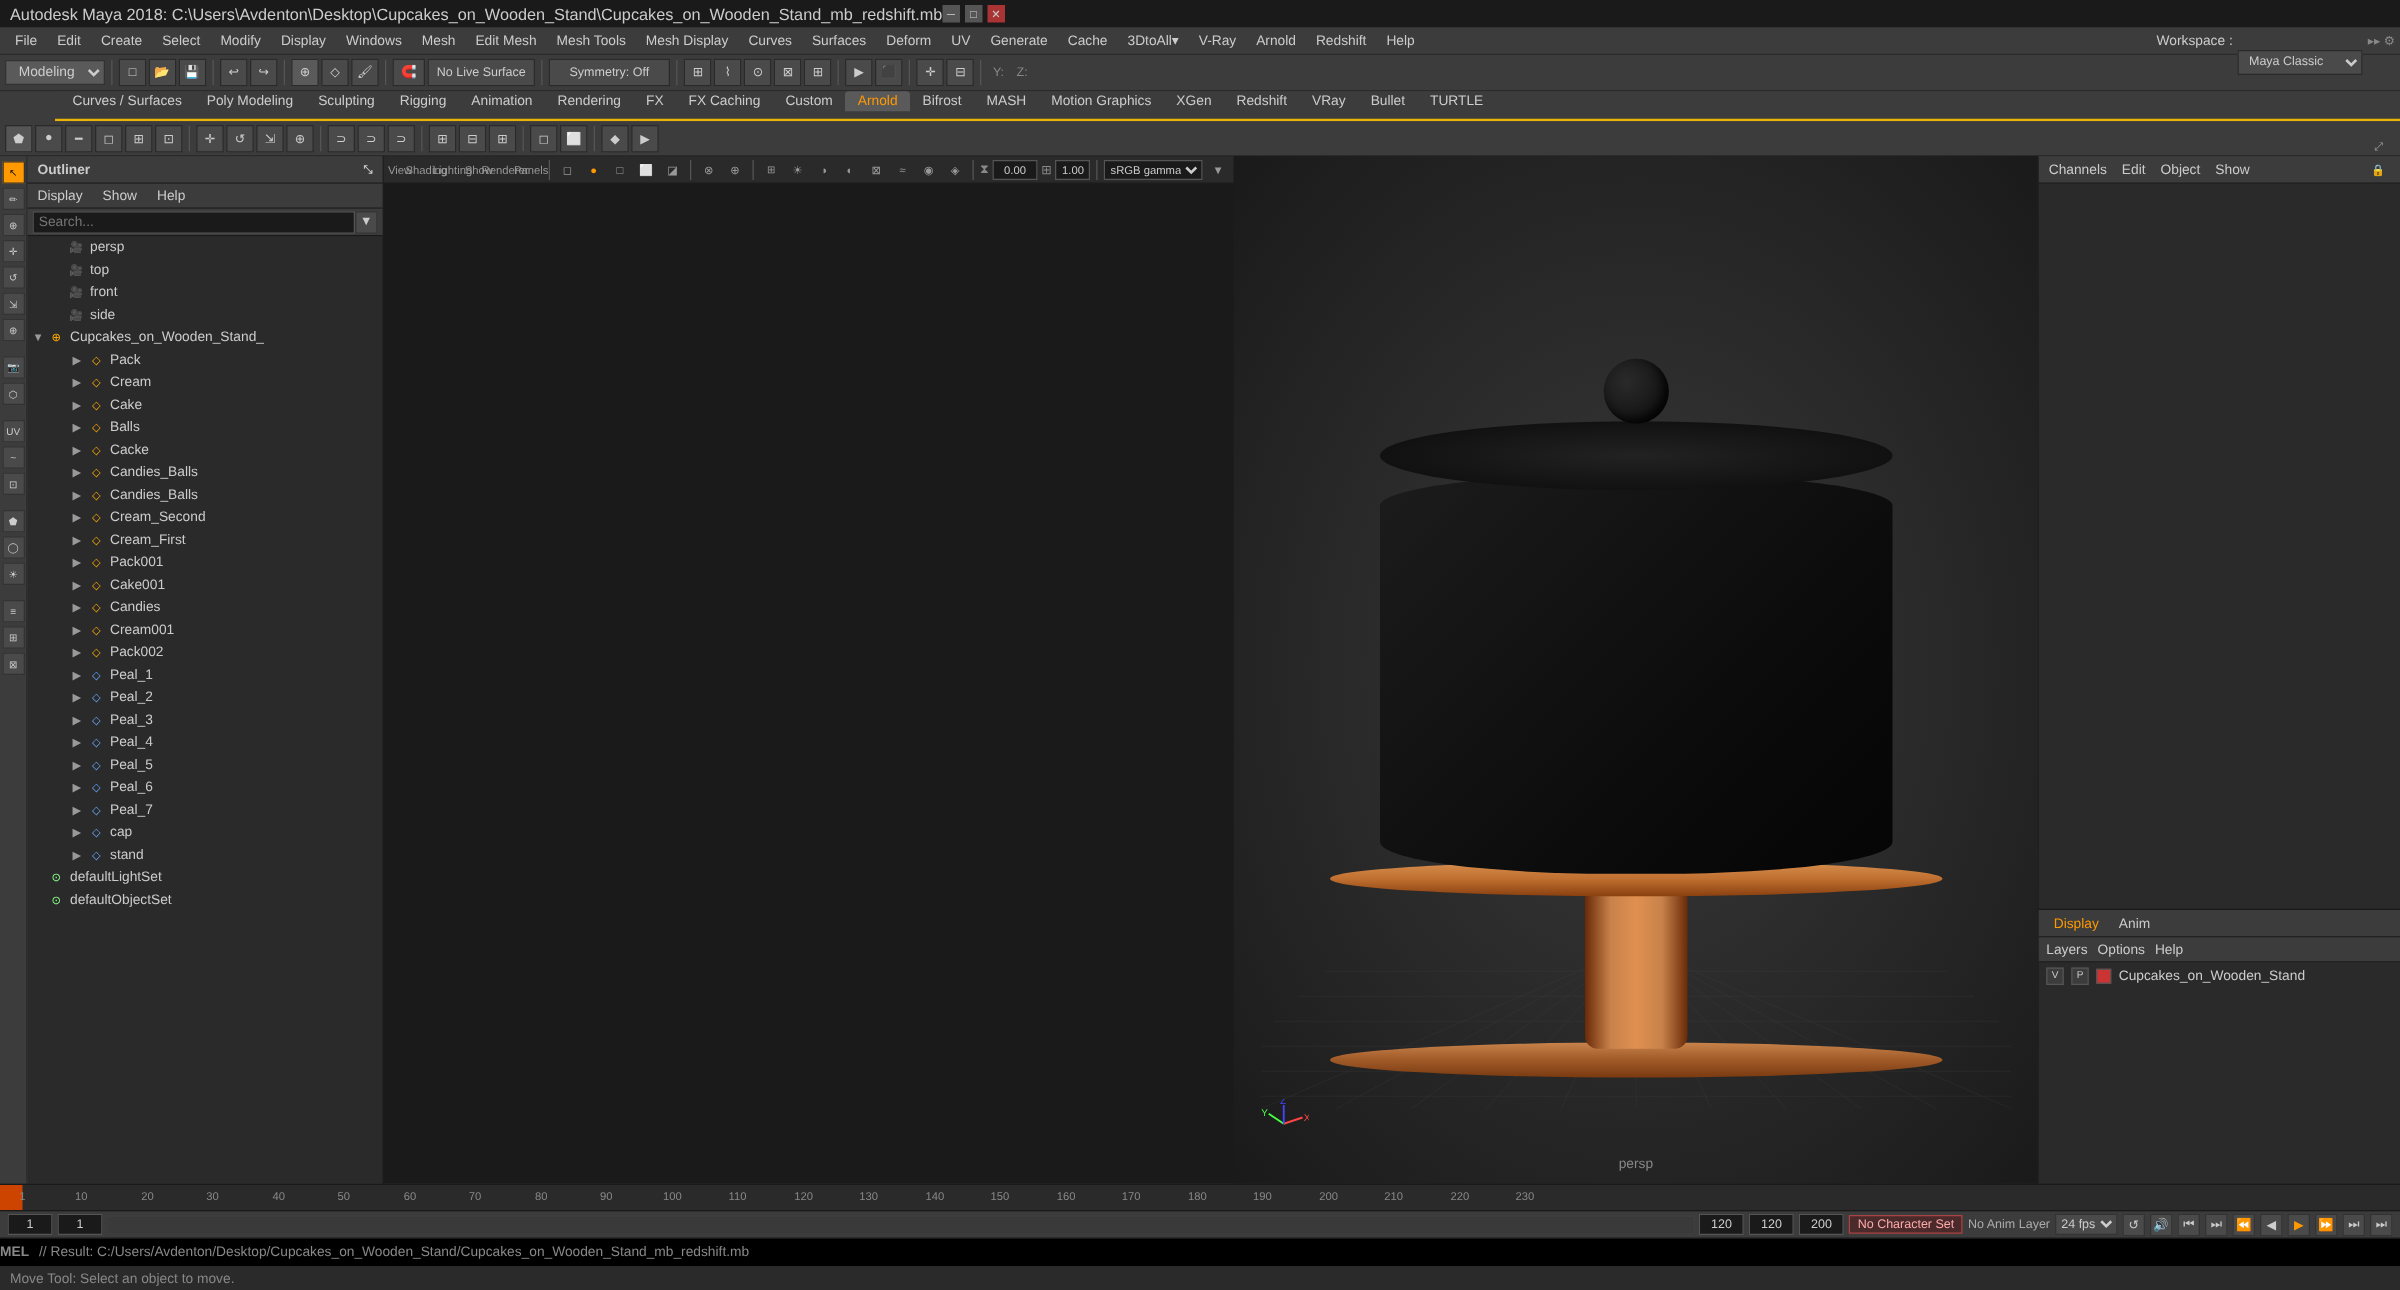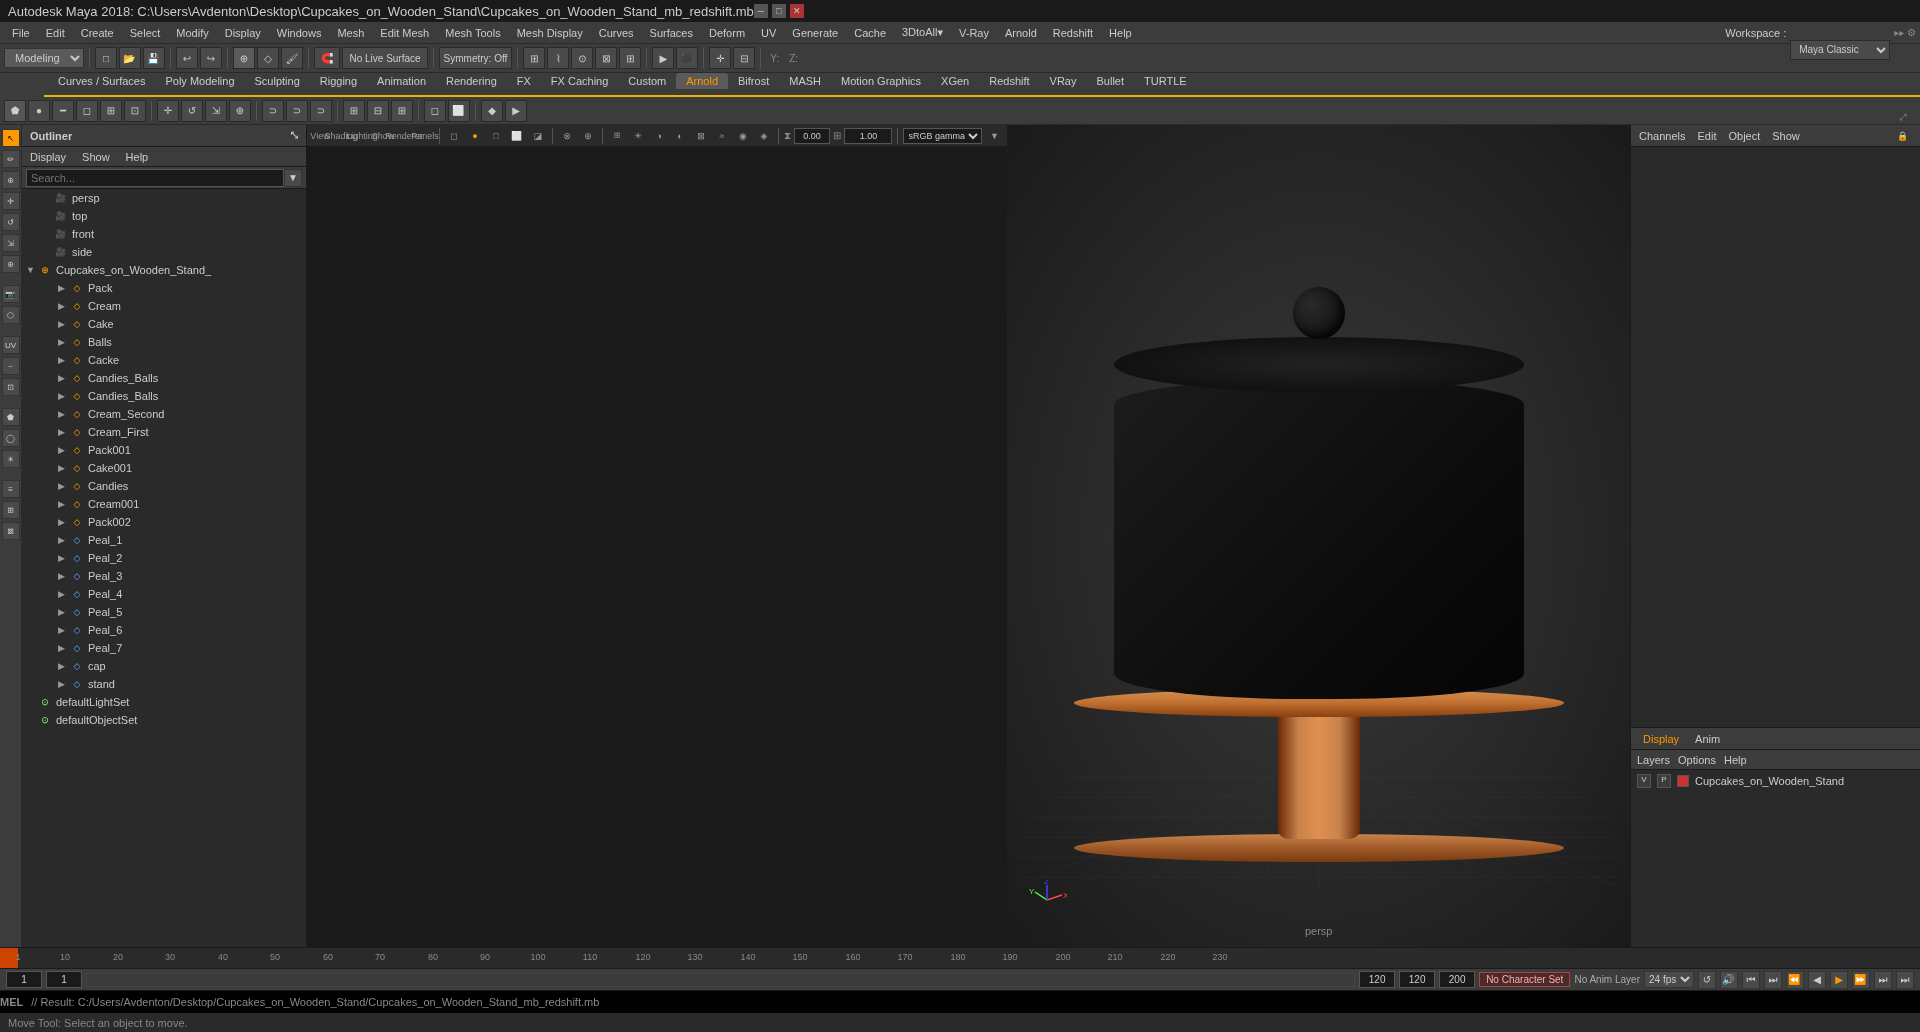--- a/index.html
+++ b/index.html
@@ -555,21 +555,21 @@
     <div class="toolbar-separator"></div>
 
     <button class="toolbar-btn" style="background:#5a5a5a;">⊕</button>
     <button class="toolbar-btn">◇</button>
     <button class="toolbar-btn">🖌</button>
     <div class="toolbar-separator"></div>
 
     <button class="toolbar-btn" style="width:auto; padding: 0 6px;">🧲</button>
     <button class="toolbar-btn" style="width:auto; padding: 0 6px; font-size:10px;">No Live Surface</button>
     <div class="toolbar-separator"></div>
-    <button class="toolbar-btn" style="width:auto; padding: 0 4px; font-size:10px;">Symmetry: Off</button>
+    <button class="toolbar-btn" style="width:auto; padding: 0 16px; font-size:10px;">Symmetry: Off</button>
     <div class="toolbar-separator"></div>
 
     <button class="toolbar-btn">⊞</button>
     <button class="toolbar-btn">⌇</button>
     <button class="toolbar-btn">⊙</button>
     <button class="toolbar-btn">⊠</button>
     <button class="toolbar-btn">⊞</button>
     <div class="toolbar-separator"></div>
 
     <button class="toolbar-btn">▶</button>
@@ -863,21 +863,21 @@
       <button class="vt-btn">◐</button>
       <button class="vt-btn">⊠</button>
       <button class="vt-btn">≈</button>
       <button class="vt-btn">◉</button>
       <button class="vt-btn">◈</button>
       <div class="vt-sep"></div>
 
       <span style="font-size:10px; color:#888;">⧗</span>
       <input type="text" value="0.00" style="width: 36px; height: 16px; background: rgb(26, 26, 26); border: 1px solid rgb(85, 85, 85); color: rgb(204, 204, 204); font-size: 9px; text-align: center;">
       <span style="font-size:10px; color:#888;">⊞</span>
-      <input type="text" value="1.00" style="width: 48px; height: 16px; background: rgb(26, 26, 26); border: 1px solid rgb(85, 85, 85); color: rgb(204, 204, 204); font-size: 9px; text-align: center;">
+      <input type="text" value="1.00" style="width: 28px; height: 16px; background: rgb(26, 26, 26); border: 1px solid rgb(85, 85, 85); color: rgb(204, 204, 204); font-size: 9px; text-align: center;">
       <div class="vt-sep"></div>
 
       <select style="height:16px; background:#1a1a1a; border:1px solid #555; color:#ccc; font-size:9px;">
         <option>sRGB gamma</option>
       </select>
       <button class="vt-btn">▼</button>
     </div>
 
     <div id="viewport-canvas">
 

